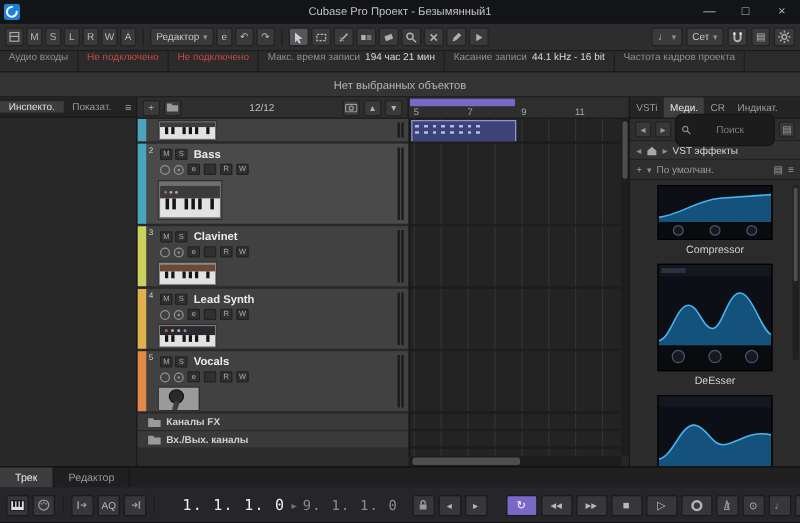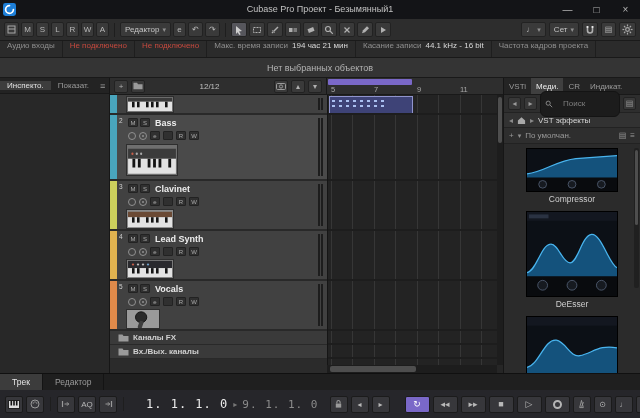--- a/index.html
+++ b/index.html
@@ -41,21 +41,21 @@
 .hbtn{width:14px;height:13px;background:#3a3a3a;border:1px solid #222;border-radius:2px;display:flex;align-items:center;justify-content:center;color:#b0b0b0;font-size:8px;flex:none}
 .tcount{color:#c0c0c0;font-size:8px;margin:0 auto}
 .ruler{position:relative;flex:1}
 .cycle{position:absolute;left:1px;top:1px;width:84px;height:6px;border-radius:1px}
 .rmark{position:absolute;top:7px;font-size:7.5px;color:#a8a8a8}
 .tracklist{position:absolute;left:0;top:17px;bottom:0;width:217px;background:#2b2b2b;overflow:hidden}
 .track{position:absolute;left:0;right:0;background:#414141;border-bottom:2px solid #292929}
 .track.sel{background:#4a4a4a}
 .tcolor{position:absolute;left:0;top:0;bottom:0;width:7px}
 .tnum{position:absolute;left:9px;top:2px;font-size:6.5px;color:#cfcfcf}
-.trow1{position:absolute;left:18px;top:2px;height:11px;display:flex;align-items:center;gap:2px}
+.trow1{position:absolute;left:18px;top:2px;height:11px;display:flex;align-items:flex-end;gap:2px}
 .mini{width:10px;height:9px;background:#303030;border:1px solid #222;border-radius:1px;display:inline-flex;align-items:center;justify-content:center;font-size:6px;color:#aaa;flex:none}
 .tname{font-size:9px;font-weight:bold;color:#ececec;margin-left:3px;white-space:nowrap}
 .trow2{position:absolute;left:18px;top:15px;height:11px;display:flex;align-items:center;gap:3px}
 .circ{width:8px;height:8px;border:1px solid #909090;border-radius:50%;flex:none;position:relative}
 .circ.mon::after{content:"";position:absolute;left:2px;top:2px;width:2px;height:2px;background:#909090;border-radius:50%}
 .timg{position:absolute;left:16px;background:#5c5c5c;border:1px solid #2e2e2e;overflow:hidden}
 .timg svg{display:block;width:100%;height:100%}
 .meter{position:absolute;right:4px;top:3px;bottom:3px;width:5px;display:flex;gap:1px}
 .meter i{flex:1;background:#1d1d1d}
 .folderrow{position:absolute;left:0;right:0;height:14px;background:#3a3a3a;border-bottom:1px solid #292929;display:flex;align-items:center;gap:4px;padding-left:8px}
@@ -68,21 +68,21 @@
 .vscroll i{position:absolute;left:1px;right:1px;top:2px;height:46px;background:#4e4e4e;border-radius:2px}
 .hscroll{position:absolute;left:217px;right:6px;bottom:0;height:8px;background:#1d1d1d}
 .hscroll i{position:absolute;top:1px;height:6px;left:3px;width:86px;background:#4e4e4e;border-radius:2px}
 
 .rightpanel{position:absolute;left:503px;top:0;bottom:0;width:137px;background:#2e2e2e;border-left:1px solid #161616}
 .rp-tabs{display:flex;height:17px;background:#242424;border-bottom:1px solid #191919}
 .rp-tab{padding:0 5px;display:flex;align-items:center;font-size:8px;color:#9a9a9a;white-space:nowrap}
 .rp-tab.active{background:#3f3f3f;color:#ededed}
 .rp-nav{display:flex;align-items:center;gap:3px;height:18px;padding:0 4px;border-bottom:1px solid #222}
 .navbtn{width:13px;height:13px;background:#383838;border:1px solid #222;border-radius:2px;color:#9a9a9a;display:flex;align-items:center;justify-content:center;font-size:8px;flex:none}
-.searchbox{flex:1;height:12px;background:#1c1c1c;border:1px solid #141414;border-radius:6px;display:flex;align-items:center;gap:10px;padding:12px 4px;min-width:0}
+.searchbox{flex:1;height:12px;background:#1c1c1c;border:1px solid #141414;border-radius:6px;display:flex;align-items:center;gap:20px;padding:12px 4px;min-width:0}
 .searchbox input{flex:1;background:transparent;border:none;outline:none;color:#cfcfcf;font-size:8px;font-family:"Liberation Sans",sans-serif;min-width:0}
 .searchbox input::placeholder{color:#7e7e7e}
 .rp-crumb{display:flex;align-items:center;gap:4px;height:15px;padding:0 5px;background:#323232;border-bottom:1px solid #222;font-size:8px;color:#d6d6d6}
 .crumb-arrow{color:#8a8a8a;font-size:8px}
 .rp-filter{display:flex;align-items:center;gap:4px;height:16px;padding:0 5px;border-bottom:1px solid #222;color:#9a9a9a;font-size:8px}
 .rp-body{position:absolute;left:0;top:66px;right:0;bottom:0;background:#2b2b2b;overflow:hidden}
 .tilecol{width:92px;margin:4px auto 0;display:flex;flex-direction:column;align-items:center}
 .tile{width:92px;border:1px solid #000;background:#0c1016;flex:none}
 .tile svg{display:block;width:100%;height:100%}
 .tilelabel{height:13px;display:flex;align-items:center;font-size:8.5px;color:#cfcfcf}

